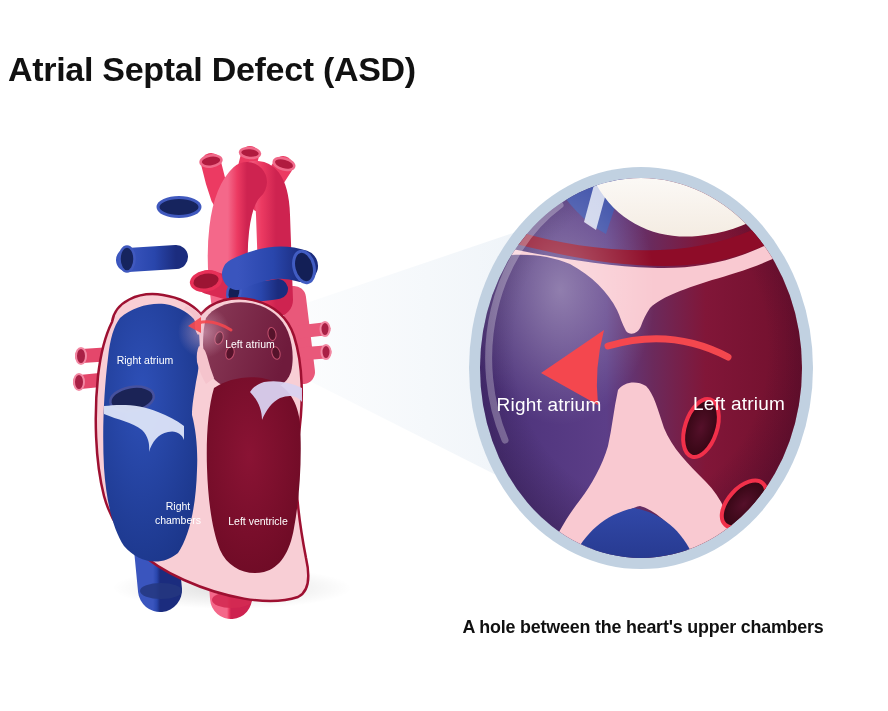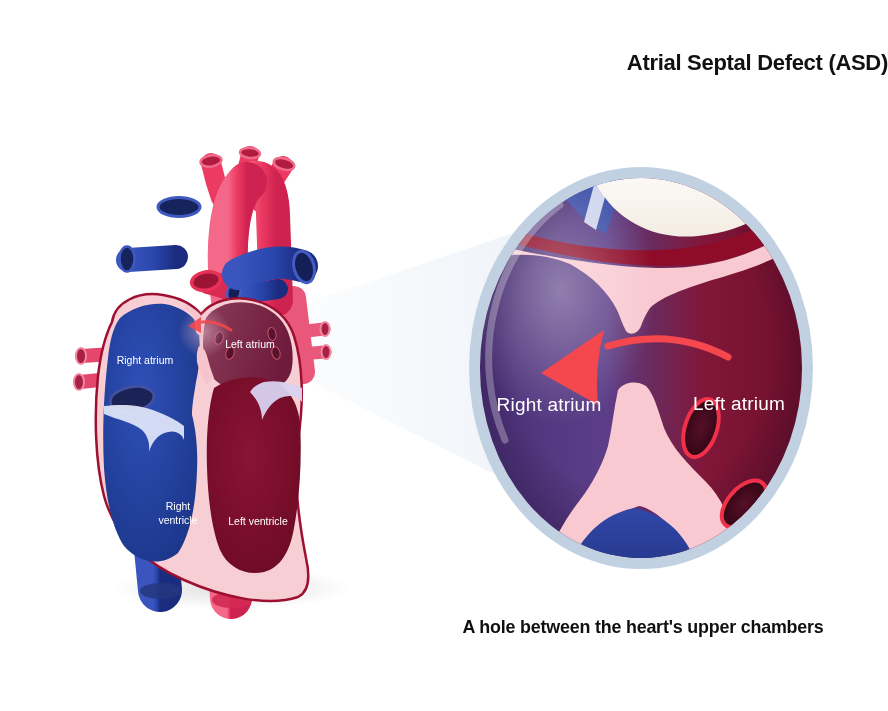--- a/index.html
+++ b/index.html
@@ -1,20 +1,20 @@
 <!DOCTYPE html>
 <html style="--c-title-text: #111111; --c-label-text: #FFFFFF; --c-arrow-red: #F4474E; --c-oxygenated-red: #EC3A62; --c-deoxygenated-blue: #2946AC; --c-left-heart-maroon: #7A0F2E; --c-septum-pink: #F8CBD3; --c-magnifier-ring: #C1D1E1; --c-magnifier-purple: #53377E;"><head>
 <meta charset="utf-8">
 <style>
   html,body{margin:0;padding:0;background:#ffffff;}
   .stage{position:relative;width:888px;height:711px;background:#ffffff;overflow:hidden;
          font-family:"Liberation Sans","DejaVu Sans",sans-serif;}
   .stage svg{position:absolute;left:0;top:0;}
-  .page-title{position:absolute;left:8px;right:0;top:50px;text-align:right;
-    font-size:22px;font-weight:800;letter-spacing:-0.3px;color:var(--c-title-text,#111);}
+  .page-title{position:absolute;left:8px;right:0;top:50px;text-align:left;
+    font-size:34px;font-weight:800;letter-spacing:-0.3px;color:var(--c-title-text,#111);}
   .heart-lbl{position:absolute;width:60px;margin-left:-30px;text-align:center;
     font-size:10.5px;line-height:1.3;color:var(--c-label-text,#fff);transform:translateY(-50%);}
   .mag-lbl{position:absolute;transform:translate(-50%,-50%);white-space:nowrap;
     font-size:19px;font-weight:500;color:var(--c-label-text,#fff);letter-spacing:0.2px;}
   .caption{position:absolute;left:643px;top:627px;transform:translate(-50%,-50%) scaleX(0.94);
     white-space:nowrap;font-size:19px;font-weight:700;letter-spacing:-0.2px;color:#101010;}
   .ring{fill:var(--c-magnifier-ring,#C1D1E1);}
   .arrow-fill{fill:var(--c-arrow-red,#F4474E);}
   .arrow-stroke{stroke:var(--c-arrow-red,#F4474E);}
 </style>
@@ -252,21 +252,21 @@
         <path class="arrow-fill" d="M 541,373 L 604,330 Q 594,368 598,405 Z"></path>
       </g>
     </g>
   </g>
 </svg>
 
 <div class="page-title">Atrial Septal Defect (ASD)</div>
 
 <div class="heart-lbl" style="left:145px;top:361px">Right atrium</div>
 <div class="heart-lbl" style="left:250px;top:345px">Left atrium</div>
-<div class="heart-lbl" style="left:178px;top:514px">Right ventricle</div>
+<div class="heart-lbl" style="left:178px;top:514px">Right chambers</div>
 <div class="heart-lbl" style="left:258px;top:522px">Left ventricle</div>
 
 <div class="mag-lbl" style="left:549px;top:405px">Right atrium</div>
 <div class="mag-lbl" style="left:739px;top:404px">Left atrium</div>
 
 <div class="caption">A hole between the heart's upper chambers</div>
 
 </div>
 
 </body></html>

